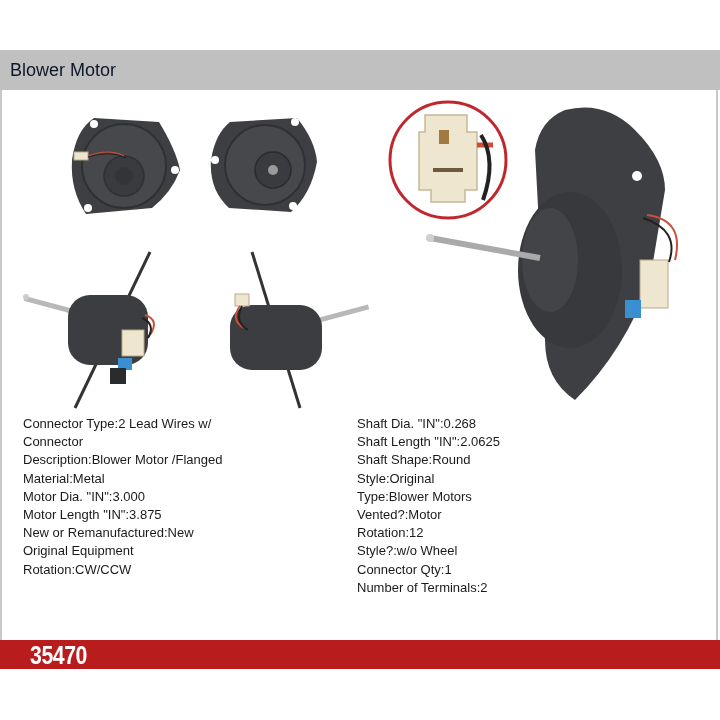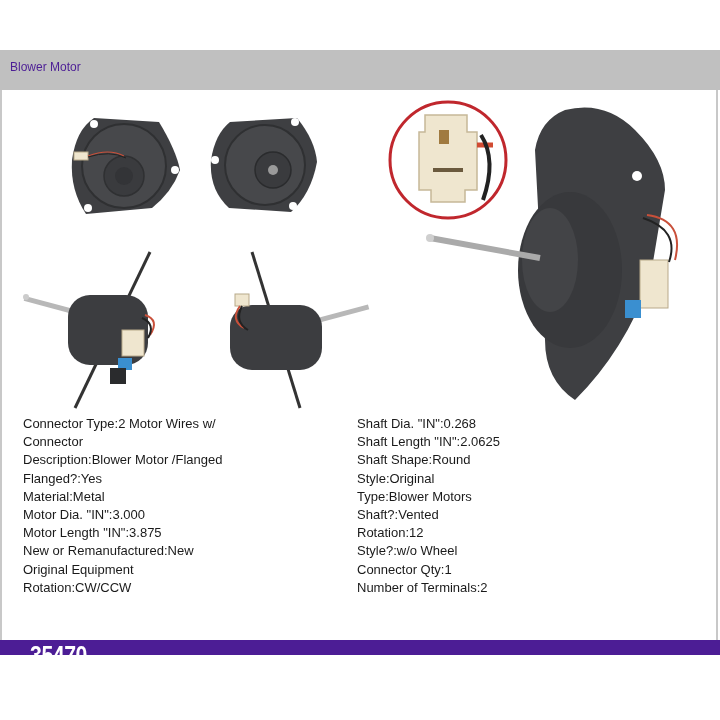--- a/index.html
+++ b/index.html
@@ -1,29 +1,29 @@
 <!DOCTYPE html>
 <html><head>
 <meta charset="utf-8">
 <style>
   html, body { margin: 0; padding: 0; background: #ffffff; }
   body { width: 720px; height: 720px; position: relative; overflow: hidden;
          font-family: "Liberation Sans", sans-serif; color: #1a1a1a; }
   .header-bar { position: absolute; left: 0; top: 50px; width: 720px; height: 40px;
                 background: #c0c0c0; }
-  .header-title { position: absolute; left: 10px; top: 10px; font-size: 12px; color: #4c1d95; }
+  .header-title { position: absolute; left: 10px; top: 10px; font-size: 18px; color: #0f172a; }
   .frame { position: absolute; left: 0; top: 90px; width: 718px; height: 550px;
            border-left: 2px solid #c8c8c8; border-right: 2px solid #c8c8c8; box-sizing: border-box; }
   .img { position: absolute; }
   .specs { position: absolute; top: 415px; font-size: 13px; line-height: 18.2px; color: #1a1a1a; }
   .specs div { white-space: nowrap; }
   .specs-left { left: 23px; }
   .specs-right { left: 357px; }
-  .footer-bar { position: absolute; left: 0; top: 640px; width: 720px; height: 15px;
-                background: #4c1d95; }
+  .footer-bar { position: absolute; left: 0; top: 640px; width: 720px; height: 29px;
+                background: #b91c1c; }
   .part-number { position: absolute; left: 30px; top: 1px; font-size: 25px; font-weight: bold;
                  color: #ffffff; letter-spacing: -0.5px; transform: scaleX(0.85); transform-origin: left center; }
 </style>
 </head>
 <body>
 
 <div class="header-bar">
   <span class="header-title">Blower Motor</span>
 </div>
 
@@ -87,39 +87,38 @@
   <path d="M258,128 Q295,140 284,172" stroke="#222" stroke-width="2" fill="none"></path>
   <circle cx="63" cy="70" r="58" fill="#ffffff" stroke="#c0272d" stroke-width="3"></circle>
   <path d="M40,25 L82,25 L82,42 L92,42 L92,100 L80,100 L80,112 L46,112 L46,100 L34,100 L34,42 L40,42 Z" fill="#efe6cf" stroke="#c6b898" stroke-width="1.5"></path>
   <rect x="54" y="40" width="10" height="14" fill="#a07a40"></rect>
   <rect x="48" y="78" width="30" height="4" fill="#6b5a3e"></rect>
   <path d="M92,55 L108,55" stroke="#d14b32" stroke-width="5"></path>
   <path d="M96,45 Q112,70 98,110" stroke="#222" stroke-width="4" fill="none"></path>
 </svg>
 
 <div class="specs specs-left">
-  <div>Connector Type:2 Motor Wires w/</div>
+  <div>Connector Type:2 Lead Wires w/</div>
   <div>Connector</div>
   <div>Description:Blower Motor /Flanged</div>
-  <div>Flanged?:Yes</div>
   <div>Material:Metal</div>
   <div>Motor Dia. "IN":3.000</div>
   <div>Motor Length "IN":3.875</div>
   <div>New or Remanufactured:New</div>
   <div>Original Equipment</div>
   <div>Rotation:CW/CCW</div>
 </div>
 
 <div class="specs specs-right">
   <div>Shaft Dia. "IN":0.268</div>
   <div>Shaft Length "IN":2.0625</div>
   <div>Shaft Shape:Round</div>
   <div>Style:Original</div>
   <div>Type:Blower Motors</div>
-  <div>Shaft?:Vented</div>
+  <div>Vented?:Motor</div>
   <div>Rotation:12</div>
   <div>Style?:w/o Wheel</div>
   <div>Connector Qty:1</div>
   <div>Number of Terminals:2</div>
 </div>
 
 <div class="footer-bar">
   <span class="part-number">35470</span>
 </div>
 

